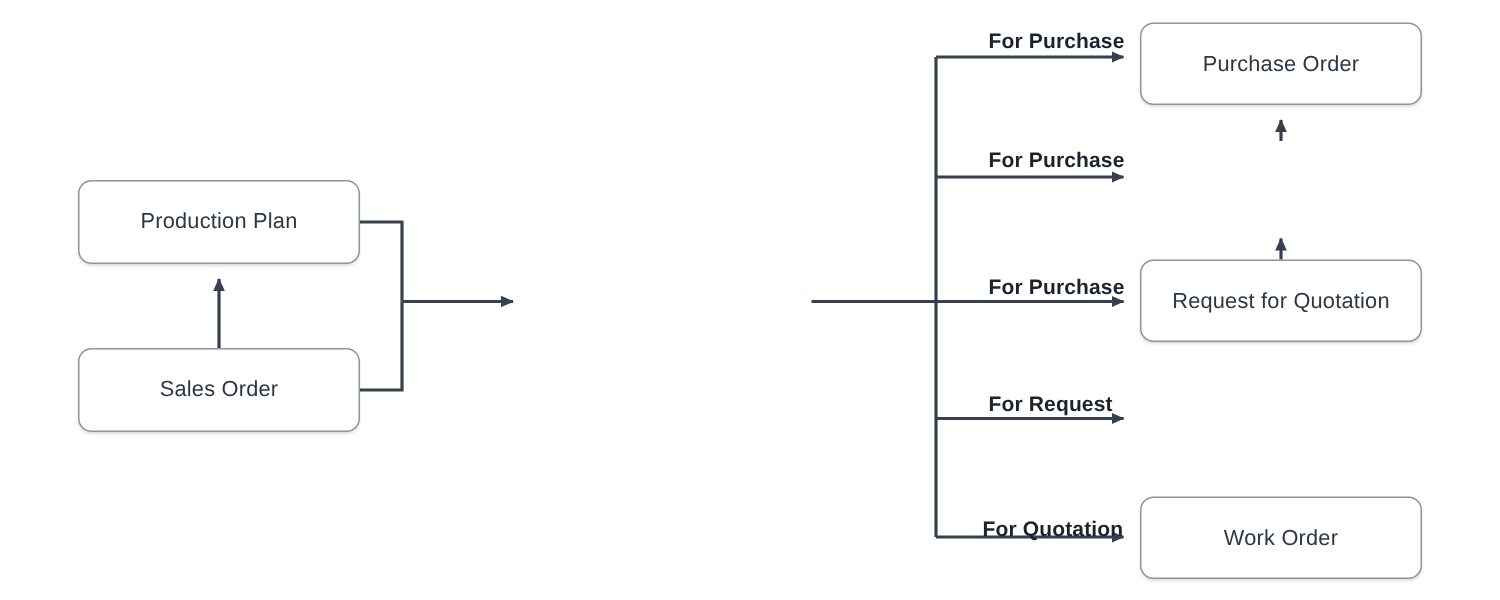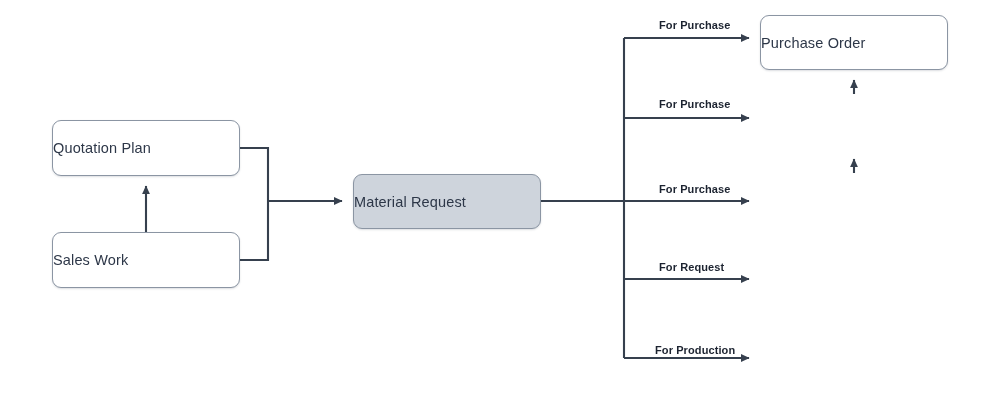--- a/index.html
+++ b/index.html
@@ -24,37 +24,38 @@
     pointer-events: none;
   }
   .node {
     position: absolute;
     box-sizing: border-box;
     border: 1.6px solid #8b95a3;
     border-radius: 9px;
     background: #ffffff;
     display: flex;
     align-items: center;
+    justify-content: center;
     box-shadow: 0 1px 2px rgba(40,50,66,0.16);
   }
   .node-label {
     color: #2d3748;
     font-size: 14.5px;
     font-weight: 500;
     letter-spacing: 0.15px;
     white-space: nowrap;
     text-align: center;
   }
   .node.accent {
     background: #ced4dc;
   }
   .edge-label {
     position: absolute;
     color: #1c2330;
-    font-size: 11px;
+    font-size: 14px;
     font-weight: 700;
     letter-spacing: 0.1px;
     white-space: nowrap;
     background: transparent;
   }
 </style>
 </head>
 <body>
 
 <div id="canvas">
@@ -110,31 +111,34 @@
     <g>
       <path d="M854,173 L854,159" stroke="#36404e" stroke-width="2.1" fill="none" marker-end="url(#arrow)"></path>
     </g>
 
     <g>
       <path d="M854,94 L854,80" stroke="#36404e" stroke-width="2.1" fill="none" marker-end="url(#arrow)"></path>
     </g>
   </svg>
 
   <div class="node" style="left: 52px; top: 120px; width: 188px; height: 56px;">
-    <span class="node-label">Quotation Plan</span>
+    <span class="node-label">Production Plan</span>
   </div>
   <div class="node" style="left: 52px; top: 232px; width: 188px; height: 56px;">
-    <span class="node-label">Sales Work</span>
-  </div>
-  <div class="node accent" style="left: 353px; top: 174px; width: 188px; height: 55px;">
-    <span class="node-label">Material Request</span>
+    <span class="node-label">Sales Order</span>
   </div>
   <div class="node" style="left: 760px; top: 15px; width: 188px; height: 55px;">
     <span class="node-label">Purchase Order</span>
+  </div>
+  <div class="node" style="left: 760px; top: 173px; width: 188px; height: 55px;">
+    <span class="node-label">Request for Quotation</span>
+  </div>
+  <div class="node" style="left: 760px; top: 331px; width: 188px; height: 55px;">
+    <span class="node-label">Work Order</span>
   </div>
 
   <div class="edge-label" style="left: 659px; top: 19px;">For Purchase</div>
   <div class="edge-label" style="left: 659px; top: 98px;">For Purchase</div>
   <div class="edge-label" style="left: 659px; top: 183px;">For Purchase</div>
   <div class="edge-label" style="left: 659px; top: 261px;">For Request</div>
-  <div class="edge-label" style="left: 655px; top: 344px;">For Production</div>
+  <div class="edge-label" style="left: 655px; top: 344px;">For Quotation</div>
 
 </div>
 
 </body></html>

